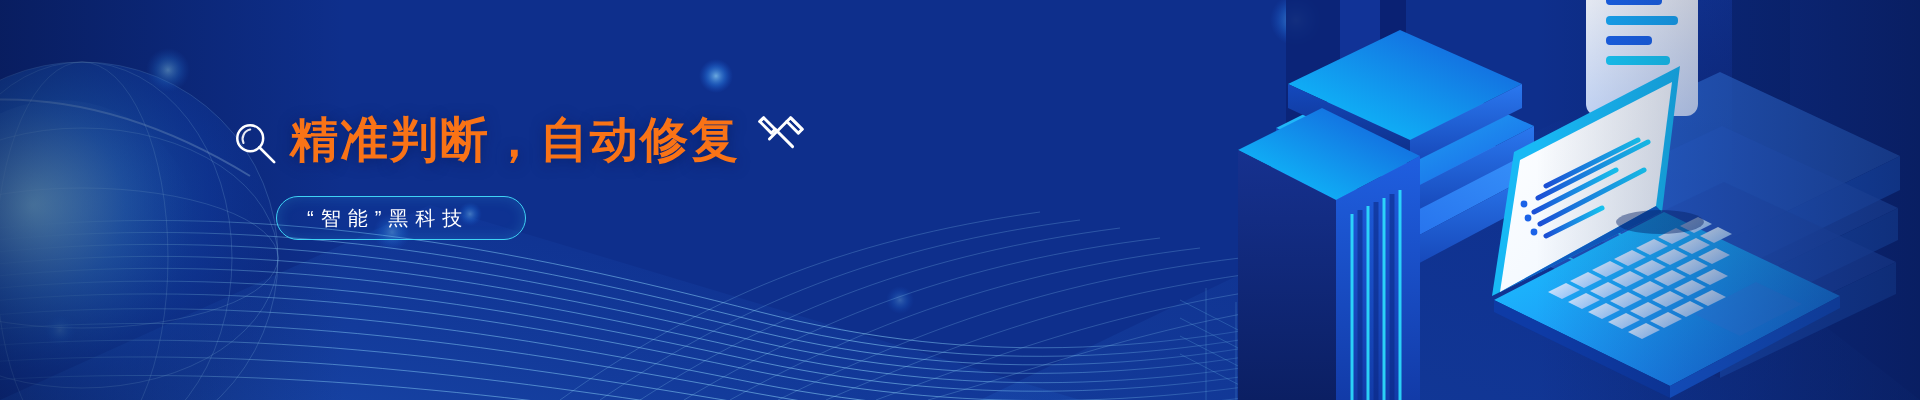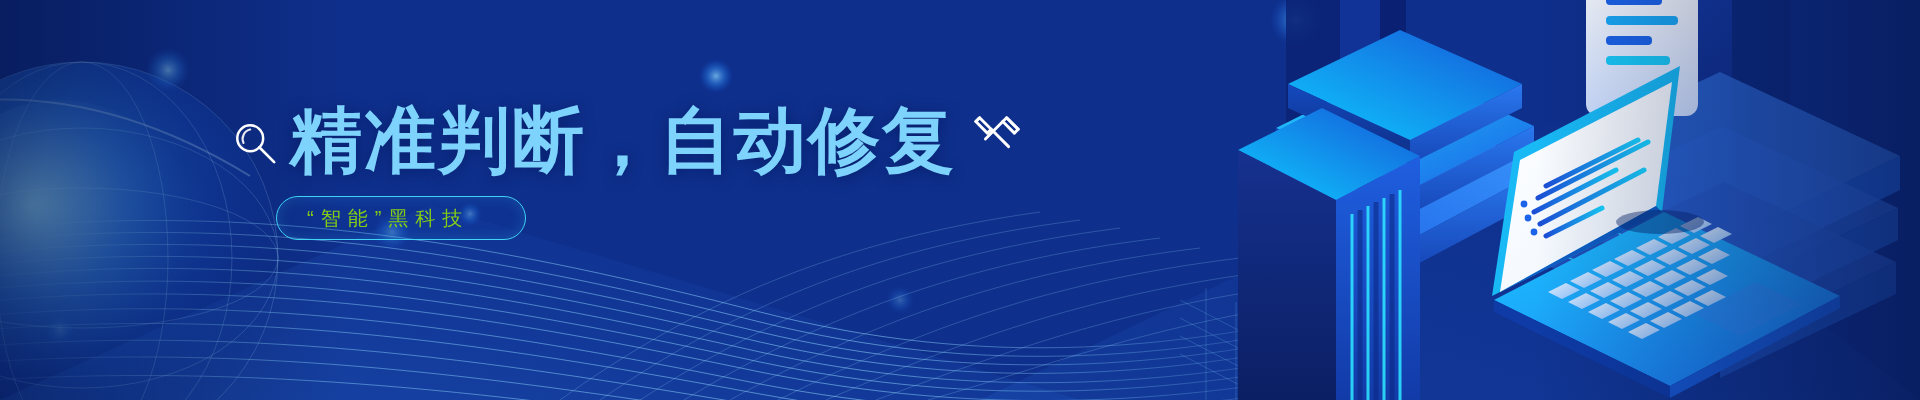--- a/index.html
+++ b/index.html
@@ -19,29 +19,29 @@
     background:linear-gradient(90deg, rgba(4,15,60,.55) 0%, rgba(4,15,60,0) 18%, rgba(4,15,60,0) 80%, rgba(4,14,58,.5) 100%);
   }
   .svg-layer{position:absolute;inset:0;width:1920px;height:400px;}
 
   
   .copy{position:absolute;left:232px;top:104px;width:640px;z-index:40;}
   .headline-row{display:flex;align-items:center;height:72px;}
   .mag-icon{width:46px;height:46px;flex:0 0 46px;margin-right:12px;margin-top:6px;}
   .wrench-icon{width:54px;height:54px;flex:0 0 54px;margin-left:14px;margin-top:-6px;}
   .headline{
-    color:#7dd3fc;font-size:72px;line-height:60px;font-weight:700;
+    color:#f97316;font-size:48px;line-height:60px;font-weight:700;
     letter-spacing:2px;white-space:nowrap;
     text-shadow:0 2px 14px rgba(4,20,80,.55);
   }
   .pill{
     margin-top:20px;margin-left:44px;
     display:inline-flex;align-items:center;justify-content:center;
     height:44px;padding:0 30px;border:1.6px solid #3fd2f5;border-radius:24px;
-    color:#84cc16;font-size:20px;letter-spacing:7px;white-space:nowrap;
+    color:#ffffff;font-size:20px;letter-spacing:7px;white-space:nowrap;
     background:rgba(18,70,190,.12);
     box-shadow:0 0 14px rgba(63,210,245,.18) inset;
   }
   .pill .gap{display:inline-block;width:26px;}
 </style>
 </head>
 <body>
 
 <div class="banner">
 

